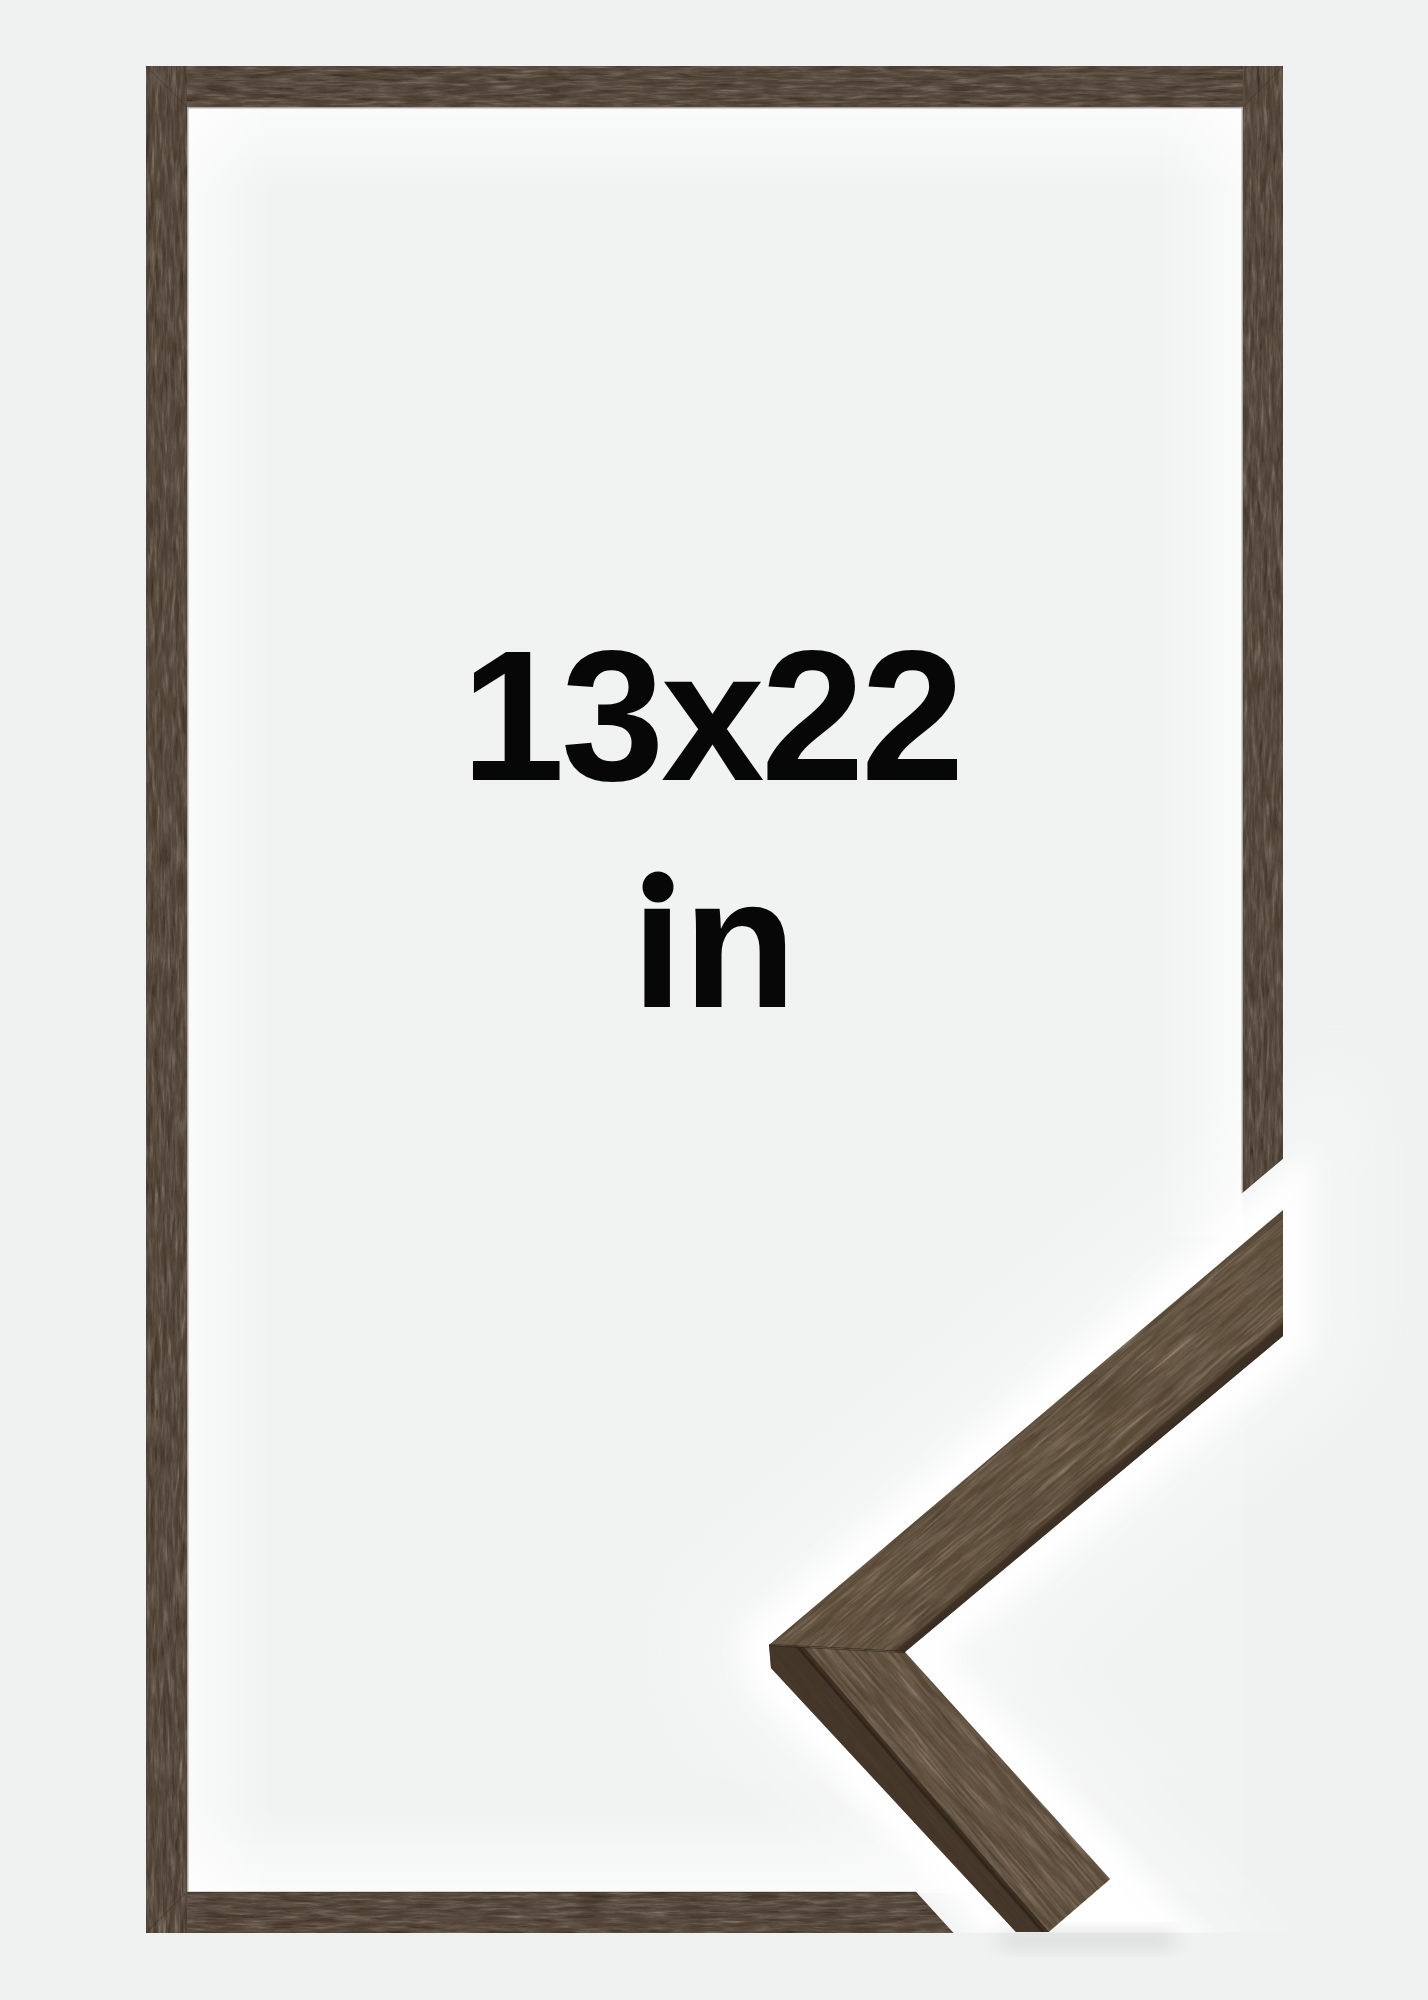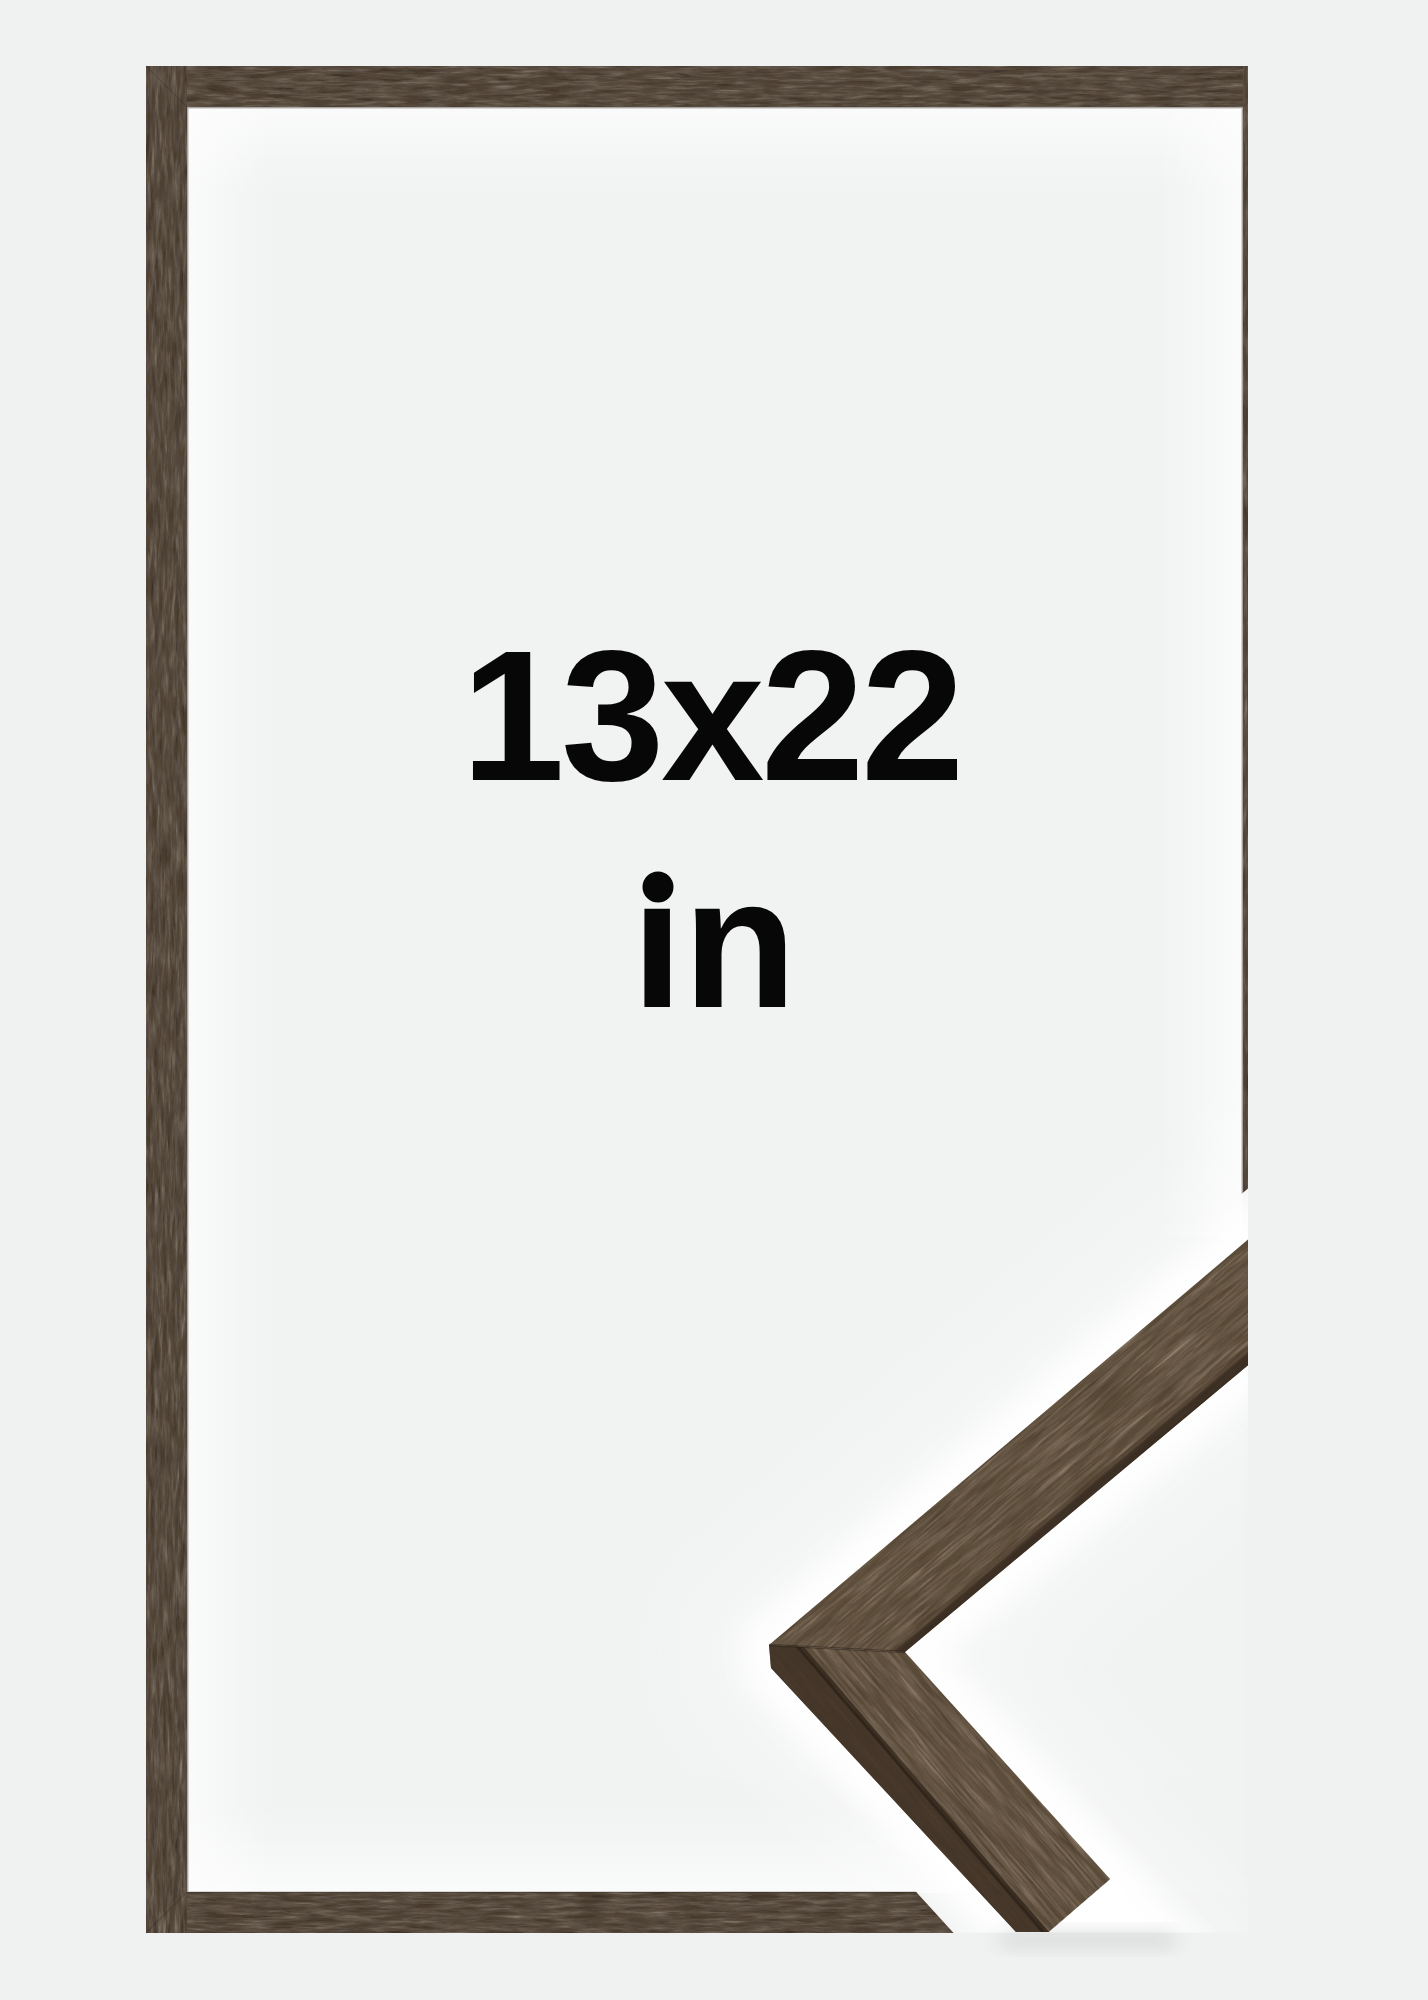--- a/index.html
+++ b/index.html
@@ -1,16 +1,16 @@
 <!DOCTYPE html>
 <html><head>
 <meta charset="utf-8">
 <style>
   html,body{margin:0;padding:0;background:#f0f1f1;}
-  #page{position:relative;width:1248px;height:2000px;overflow:hidden;
+  #page{position:relative;width:1428px;height:2000px;overflow:hidden;
         font-family:"Liberation Sans", sans-serif;}
 </style>
 </head>
 <body>
 
 <div id="page">
 <svg width="1428" height="2000" viewBox="0 0 1428 2000" xmlns="http://www.w3.org/2000/svg">
 <defs>
   <filter id="woodH" x="-2%" y="-10%" width="104%" height="120%">
     <feTurbulence type="fractalNoise" baseFrequency="0.045 0.38" numOctaves="5" seed="11" stitchTiles="stitch" result="n1"></feTurbulence>

